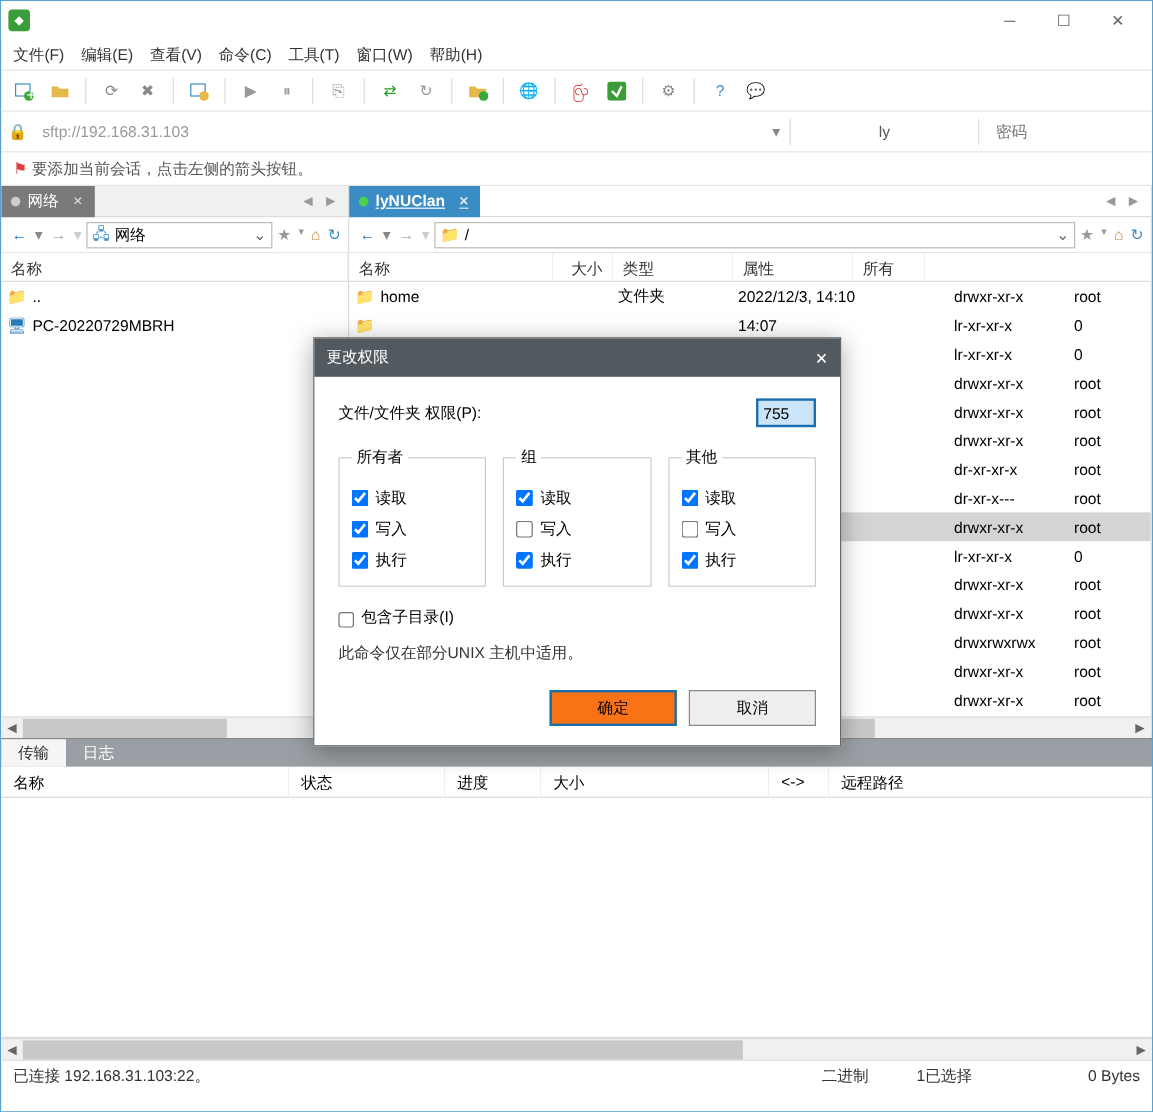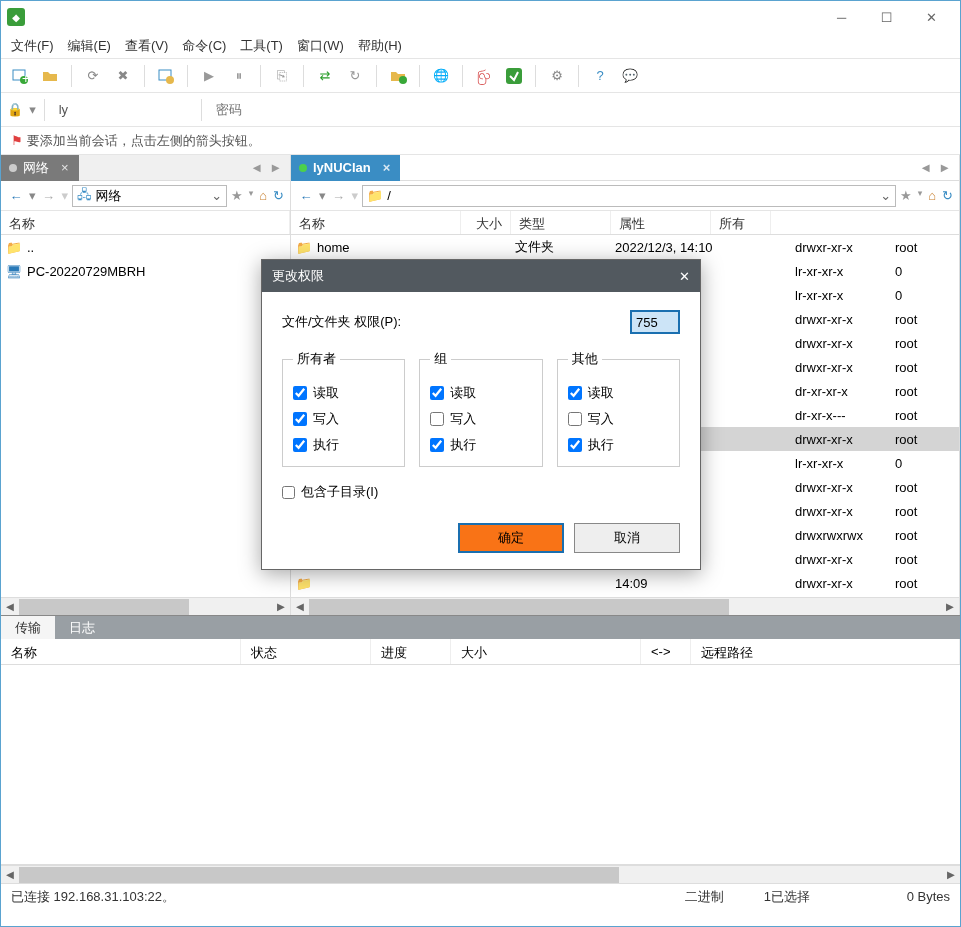--- a/index.html
+++ b/index.html
@@ -9,33 +9,33 @@
 .titlebar .winbtns { margin-left: auto; display: flex; }
 .titlebar .winbtn { width: 45px; height: 30px; display: flex; align-items: center; justify-content: center; color: #666; }
 .menubar { height: 26px; display: flex; align-items: center; padding: 0 10px; gap: 14px; border-bottom: 1px solid #e5e5e5;}
 .menubar span { color: #333; }
 .toolbar { height: 34px; display: flex; align-items: center; padding: 0 8px; gap: 8px; border-bottom: 1px solid #e5e5e5;}
 .tico { width: 22px; height: 22px; display:flex;align-items:center;justify-content:center; border-radius:2px;}
 .sep { width:1px; height:22px; background:#ddd; margin:0 2px;}
 .addrbar { height: 34px; display: flex; align-items: center; padding: 0 6px; gap: 6px; border-bottom: 1px solid #e5e5e5;}
 .addrbar input { height: 26px; border: 1px solid #ccc; padding: 0 6px; background:#fff; }
 .addrbar .url { flex: 1; color:#999;}
-.addrbar .user { width: 140px; color:#555;}
+.addrbar .user { width: 140px; color:#555;text-align:center;}
 .addrbar .pass { width: 130px; }
 .hint { height: 28px; display: flex; align-items: center; padding: 0 10px; color: #555; border-bottom:1px solid #e5e5e5;}
 .hint .flag { color:#e04040; margin-right:4px;}
 .panes { display:flex; height: 460px; position:relative;}
 .pane { display:flex; flex-direction:column; border-right:1px solid #ddd;justify-content:center;}
 .pane.left { width: 295px;}
 .pane.right { flex:1;}
 .tabhdr { height: 26px; background:#f0f0f0; display:flex; align-items:center; border-bottom:1px solid #ddd;}
 .tabhdr.right { background:#fff;}
 .tab { height:26px; display:flex; align-items:center; padding:0 10px 0 8px; gap:6px; color:#fff; }
 .tab.net { background:#7a7a7a;}
-.tab.remote { background:#3a8dc4; color:#fff; font-weight:bold;}
+.tab.remote { background:#3a8dc4; color:#fff; font-weight:bold;text-decoration:underline;}
 .tab .dot { width:8px;height:8px;border-radius:50%;}
 .tab.net .dot{background:#ccc;}
 .tab.remote .dot{background:#4cd04c;}
 .tab .x { margin-left:6px; opacity:.8;}
 .tabhdr .navarr { margin-left:auto; display:flex; gap:6px; color:#999; padding-right:8px;}
 .navrow { height:30px; display:flex; align-items:center; padding:0 6px; gap:4px; border-bottom:1px solid #e5e5e5;}
 .navrow .arrow { width:18px;color:#2a7ab8; display:flex;align-items:center;justify-content:center;}
 .navrow select,.navrow .pathsel { flex:1; height:22px; border:1px solid #bbb; background:#fff; padding:0 4px; display:flex;align-items:center; gap:4px;}
 .navrow .endicons { display:flex; gap:6px;}
 .colhdr { height:24px; display:flex; border-bottom:1px solid #ddd; background:#fff;}
@@ -50,32 +50,32 @@
 .hscroll .thumb{position:absolute;left:0;top:0;height:16px;width:170px;background:#c8c8c8;}
 .hscroll .arr{width:18px;text-align:center;color:#666;}
 .bottomtabs { height:24px; background:#999fa4; display:flex; border-top:1px solid #888;}
 .bottomtabs .bt { padding:3px 14px; color:#fff;}
 .bottomtabs .bt.active { background:#f5f5f5; color:#333;}
 .transhdr { height:26px; display:flex; border-bottom:1px solid #ddd; background:#fff;}
 .transhdr span{ padding:5px 10px; border-right:1px solid #eee;}
 .transbody { height: 200px; background:#fff; border-bottom:1px solid #ddd;}
 .statusbar { height:26px; display:flex; align-items:center; padding:0 10px; gap:40px; border-top:1px solid #ddd; color:#333;}
 
-.dialog { position:absolute; left:260px; top:258px; width:440px; background:#fff; box-shadow:0 4px 20px rgba(0,0,0,.35); border:1px solid #666;}
+.dialog { position:absolute; left:260px; top:280px; width:440px; background:#fff; box-shadow:0 4px 20px rgba(0,0,0,.35); border:1px solid #666;}
 .dlg-title { height:32px; background:#52595f; color:#fff; display:flex; align-items:center; padding:0 10px;}
 .dlg-title .x { margin-left:auto;}
 .dlg-body { padding:18px 20px 16px;}
 .dlg-row1 { display:flex; align-items:center; margin-bottom:16px;}
 .dlg-row1 input { width:50px; height:24px; border:2px solid #1a6fb0; text-align:left; padding:0 4px; background:#cce4f7; color:#000;}
 .perm-groups { display:flex; gap:14px;}
 .pg { flex:1; border:1px solid #ccc; padding:8px 10px 12px;}
 .pg legend{ padding:0 4px;}
 .pg label { display:flex; align-items:center; gap:6px; margin-top:8px;}
 .pg input[type=checkbox]{ width:14px;height:14px;}
-.dlg-sub { margin-top:16px; display:flex; align-items:center; gap:6px;}
+.dlg-sub { margin-top:16px; display:flex; align-items:flex-end; gap:6px;}
 .dlg-note { margin-top:12px; color:#333;}
 .dlg-btns { display:flex; justify-content:flex-end; gap:10px; margin-top:22px;}
 .dlg-btns button { width:106px; height:30px; border:1px solid #888; background:#eee;}
 .dlg-btns button.primary { border:2px solid #1a6fb0; background:#f97316;}
 
 .rcol-name{width:170px;} .rcol-size{width:50px;} .rcol-type{width:100px;} .rcol-mtime{width:180px;} .rcol-attr{width:100px;} .rcol-owner{width:60px;}
 svg { display:block;}
 </style>
 </head>
 <body>
@@ -149,20 +149,21 @@
     </div>
   <div class="sep"></div>
   <div class="tico" style="color:#888">⚙</div>
   <div class="sep"></div>
   <div class="tico" style="color:#3a8dc4">?</div>
   <div class="tico" style="color:#999">💬</div>
 </div>
 
 <div class="addrbar">
   <span style="color:#c0a030">🔒</span>
+  <input class="url" style="border: none;" value="sftp://192.168.31.103">
   <span style="color:#888">▾</span>
   <div class="sep"></div>
   <input class="user" style="border: none;" value="ly">
   <div class="sep"></div>
   <input class="pass" type="password" style="border: none;" placeholder="密码">
 </div>
 
 <div class="hint">
   <span class="flag">⚑</span>
   <span>要添加当前会话，点击左侧的箭头按钮。</span>
@@ -472,18 +473,19 @@
         <label>
             <input type="checkbox" checked="" style="">
             <span>执行</span>
           </label>
       </fieldset>
     </div>
     <div class="dlg-sub">
       <input type="checkbox" style="">
       <span>包含子目录(I)</span>
     </div>
+    <div class="dlg-note">此命令仅在部分UNIX 主机中适用。</div>
     <div class="dlg-btns">
       <button class="primary">确定</button>
       <button>取消</button>
     </div>
   </div>
 </div>
 
 </body></html>

